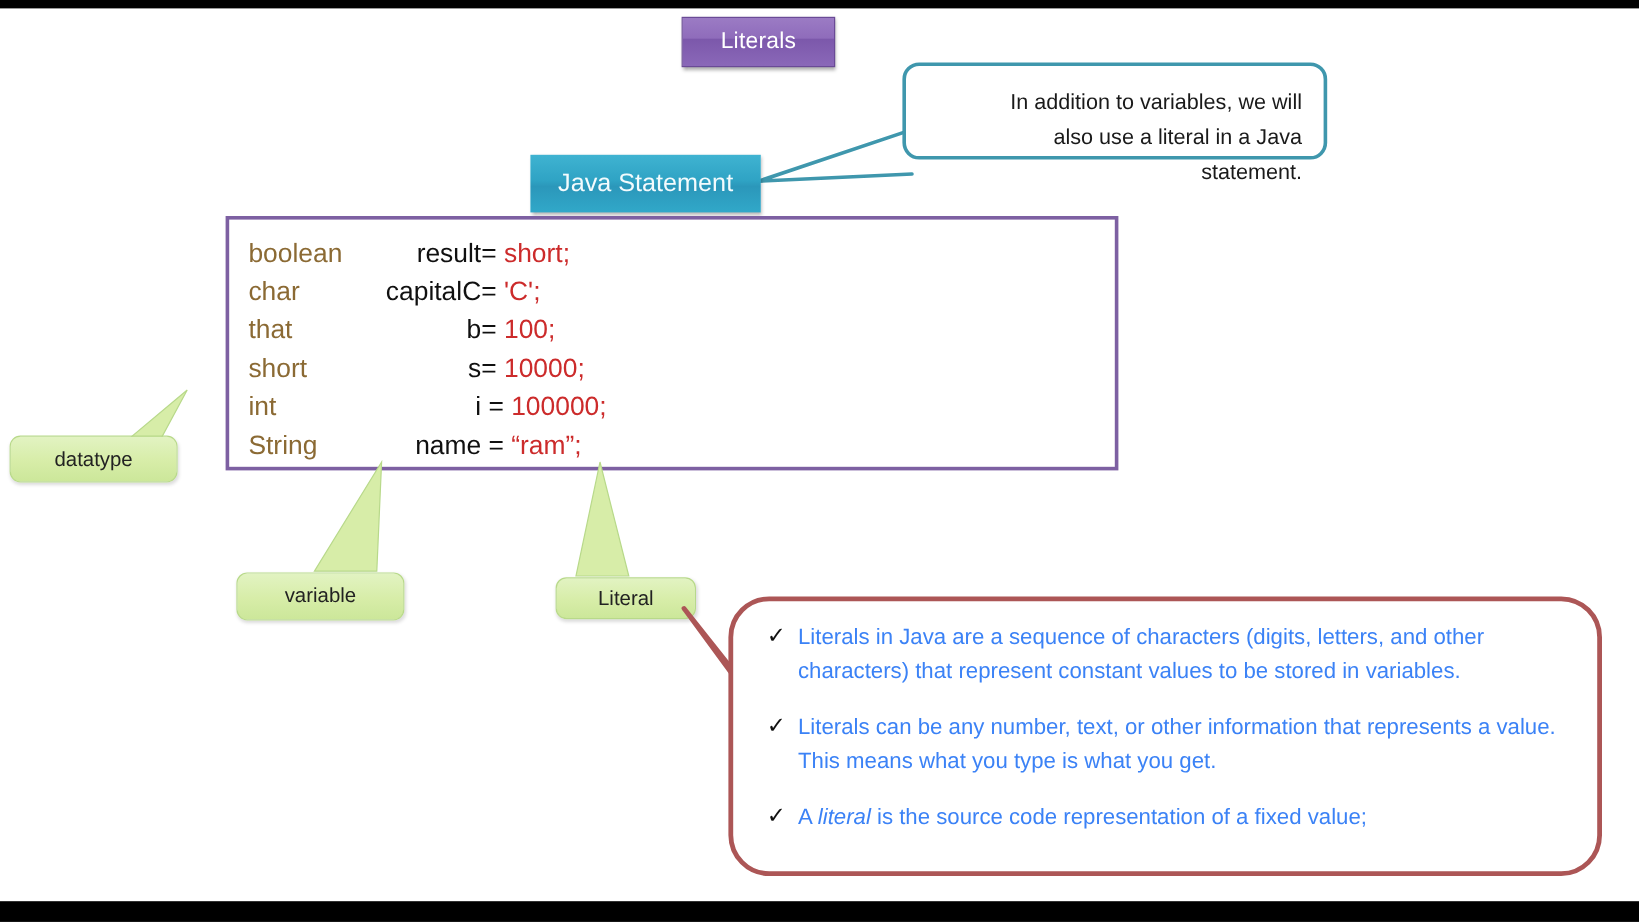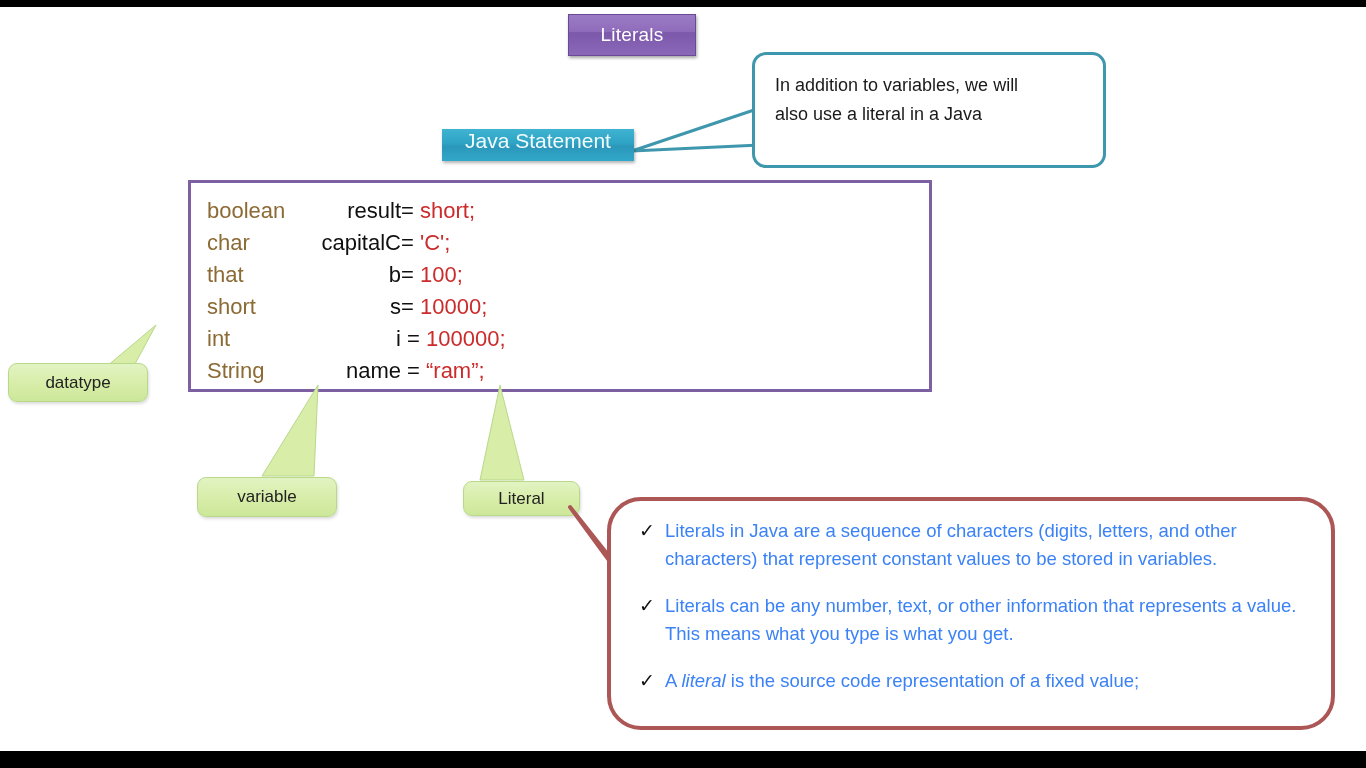--- a/index.html
+++ b/index.html
@@ -46,40 +46,41 @@
   #title-chip .txt {
     color: #ffffff;
     font-size: 19px;
     letter-spacing: .2px;
   }
 
   
   #java-chip {
     position: absolute;
     left: 442px; top: 122px;
-    width: 192px; height: 32px;
+    width: 192px; height: 48px;
     background: linear-gradient(to bottom, #3fb3d1 0%, #2fa3c4 45%, #2b97ba 55%, #31a8c9 100%);
-    display: flex; justify-content: center;
+    display: flex; align-items: center; justify-content: center;
     box-shadow: 1px 2px 3px rgba(0,0,0,0.30);
   }
   #java-chip .txt {
     color: #f3fbfd;
     font-size: 21px;
   }
 
   
   #teal-bubble {
     position: absolute;
     left: 752px; top: 45px;
-    width: 354px; height: 116px;
+    width: 354px; height: 81px;
     border: 3px solid #3f97ad;
     border-radius: 14px;
     background: #ffffff;
     box-sizing: border-box;
-    padding: 16px 0 0 20px;
+    padding: 16px 18px 0 20px;
+    text-align: right;
   }
   #teal-bubble .line {
     color: #1a1a1a;
     font-size: 18px;
     line-height: 29px;
     white-space: nowrap;
   }
   #teal-tail {
     position: absolute;
     left: 628px; top: 96px;
@@ -186,20 +187,21 @@
       <path d="M 132 5 L 4 48 L 132 42" fill="none" stroke="#3f97ad" stroke-width="3" stroke-linejoin="round" stroke-linecap="round"></path>
     </svg>
 
     <div id="java-chip">
       <span class="txt">Java Statement</span>
     </div>
 
     <div id="teal-bubble">
       <div class="line">In addition to variables, we will</div>
       <div class="line">also use a literal in a Java</div>
+      <div class="line">statement.</div>
     </div>
 
     <div id="code-block">
       <div class="code-row">
         <span class="c-type">boolean</span><span class="c-var">result</span><span class="c-eq">=</span> <span class="c-lit">short;</span>
       </div>
       <div class="code-row">
         <span class="c-type">char</span><span class="c-var">capitalC</span><span class="c-eq">=</span> <span class="c-lit">'C';</span>
       </div>
       <div class="code-row">

